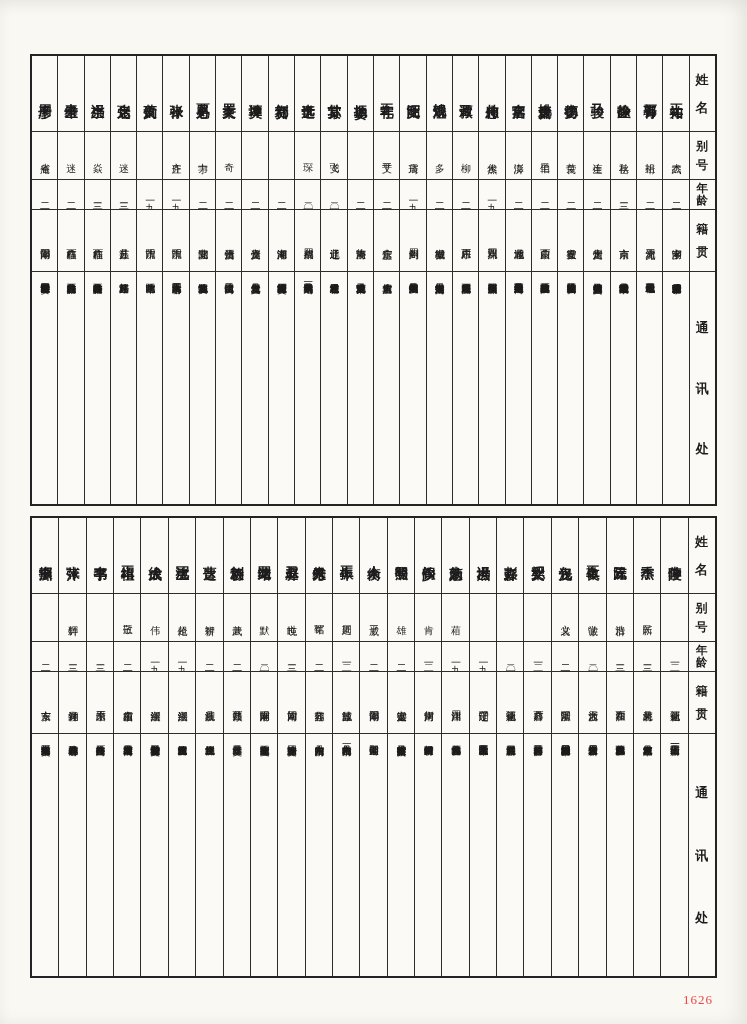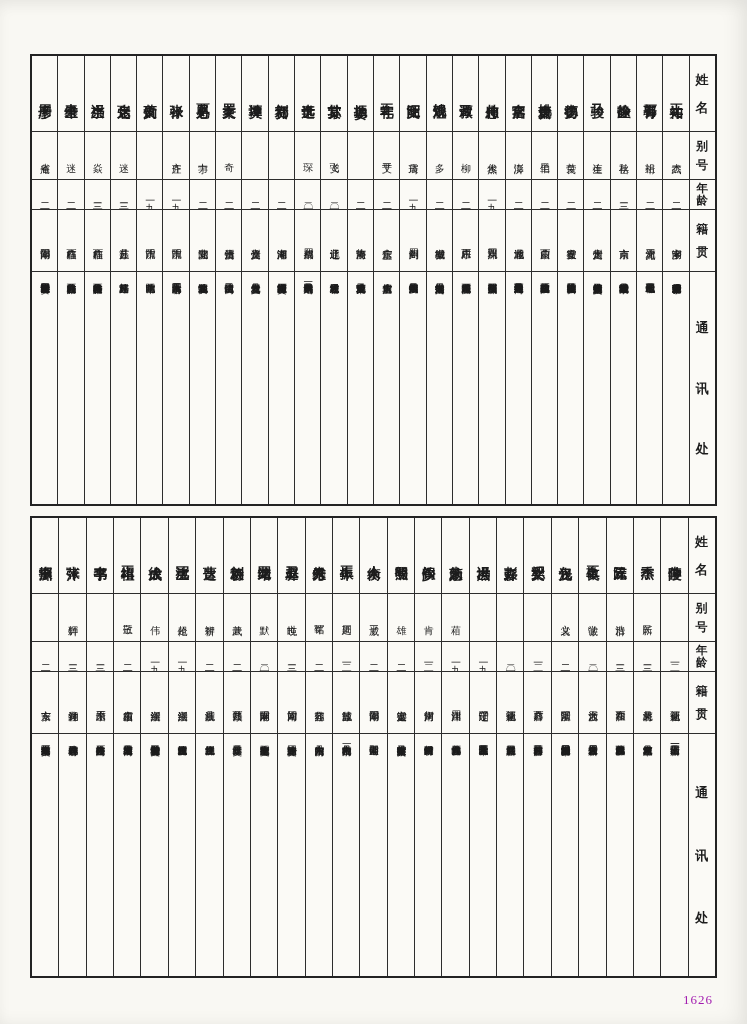--- a/index.html
+++ b/index.html
@@ -76,21 +76,21 @@
   .col.header-col .cell.alias  { font-size: 12px; }
   .col.header-col .cell.age    { font-size: 11.5px; }
   .col.header-col .cell.origin { font-size: 12px; }
   .col.header-col .cell.address{ font-size: 13px; }
   .page-number {
     position: absolute;
     right: 34px;
     bottom: 16px;
     font-size: 13px;
     letter-spacing: 1px;
-    color: #a21caf;
+    color: #ef4444;
     font-family: "Liberation Serif", serif;
     text-align: center;
   }
 </style>
 </head>
 <body>
 
 <div class="page">
 
   <div class="table-wrap top">

